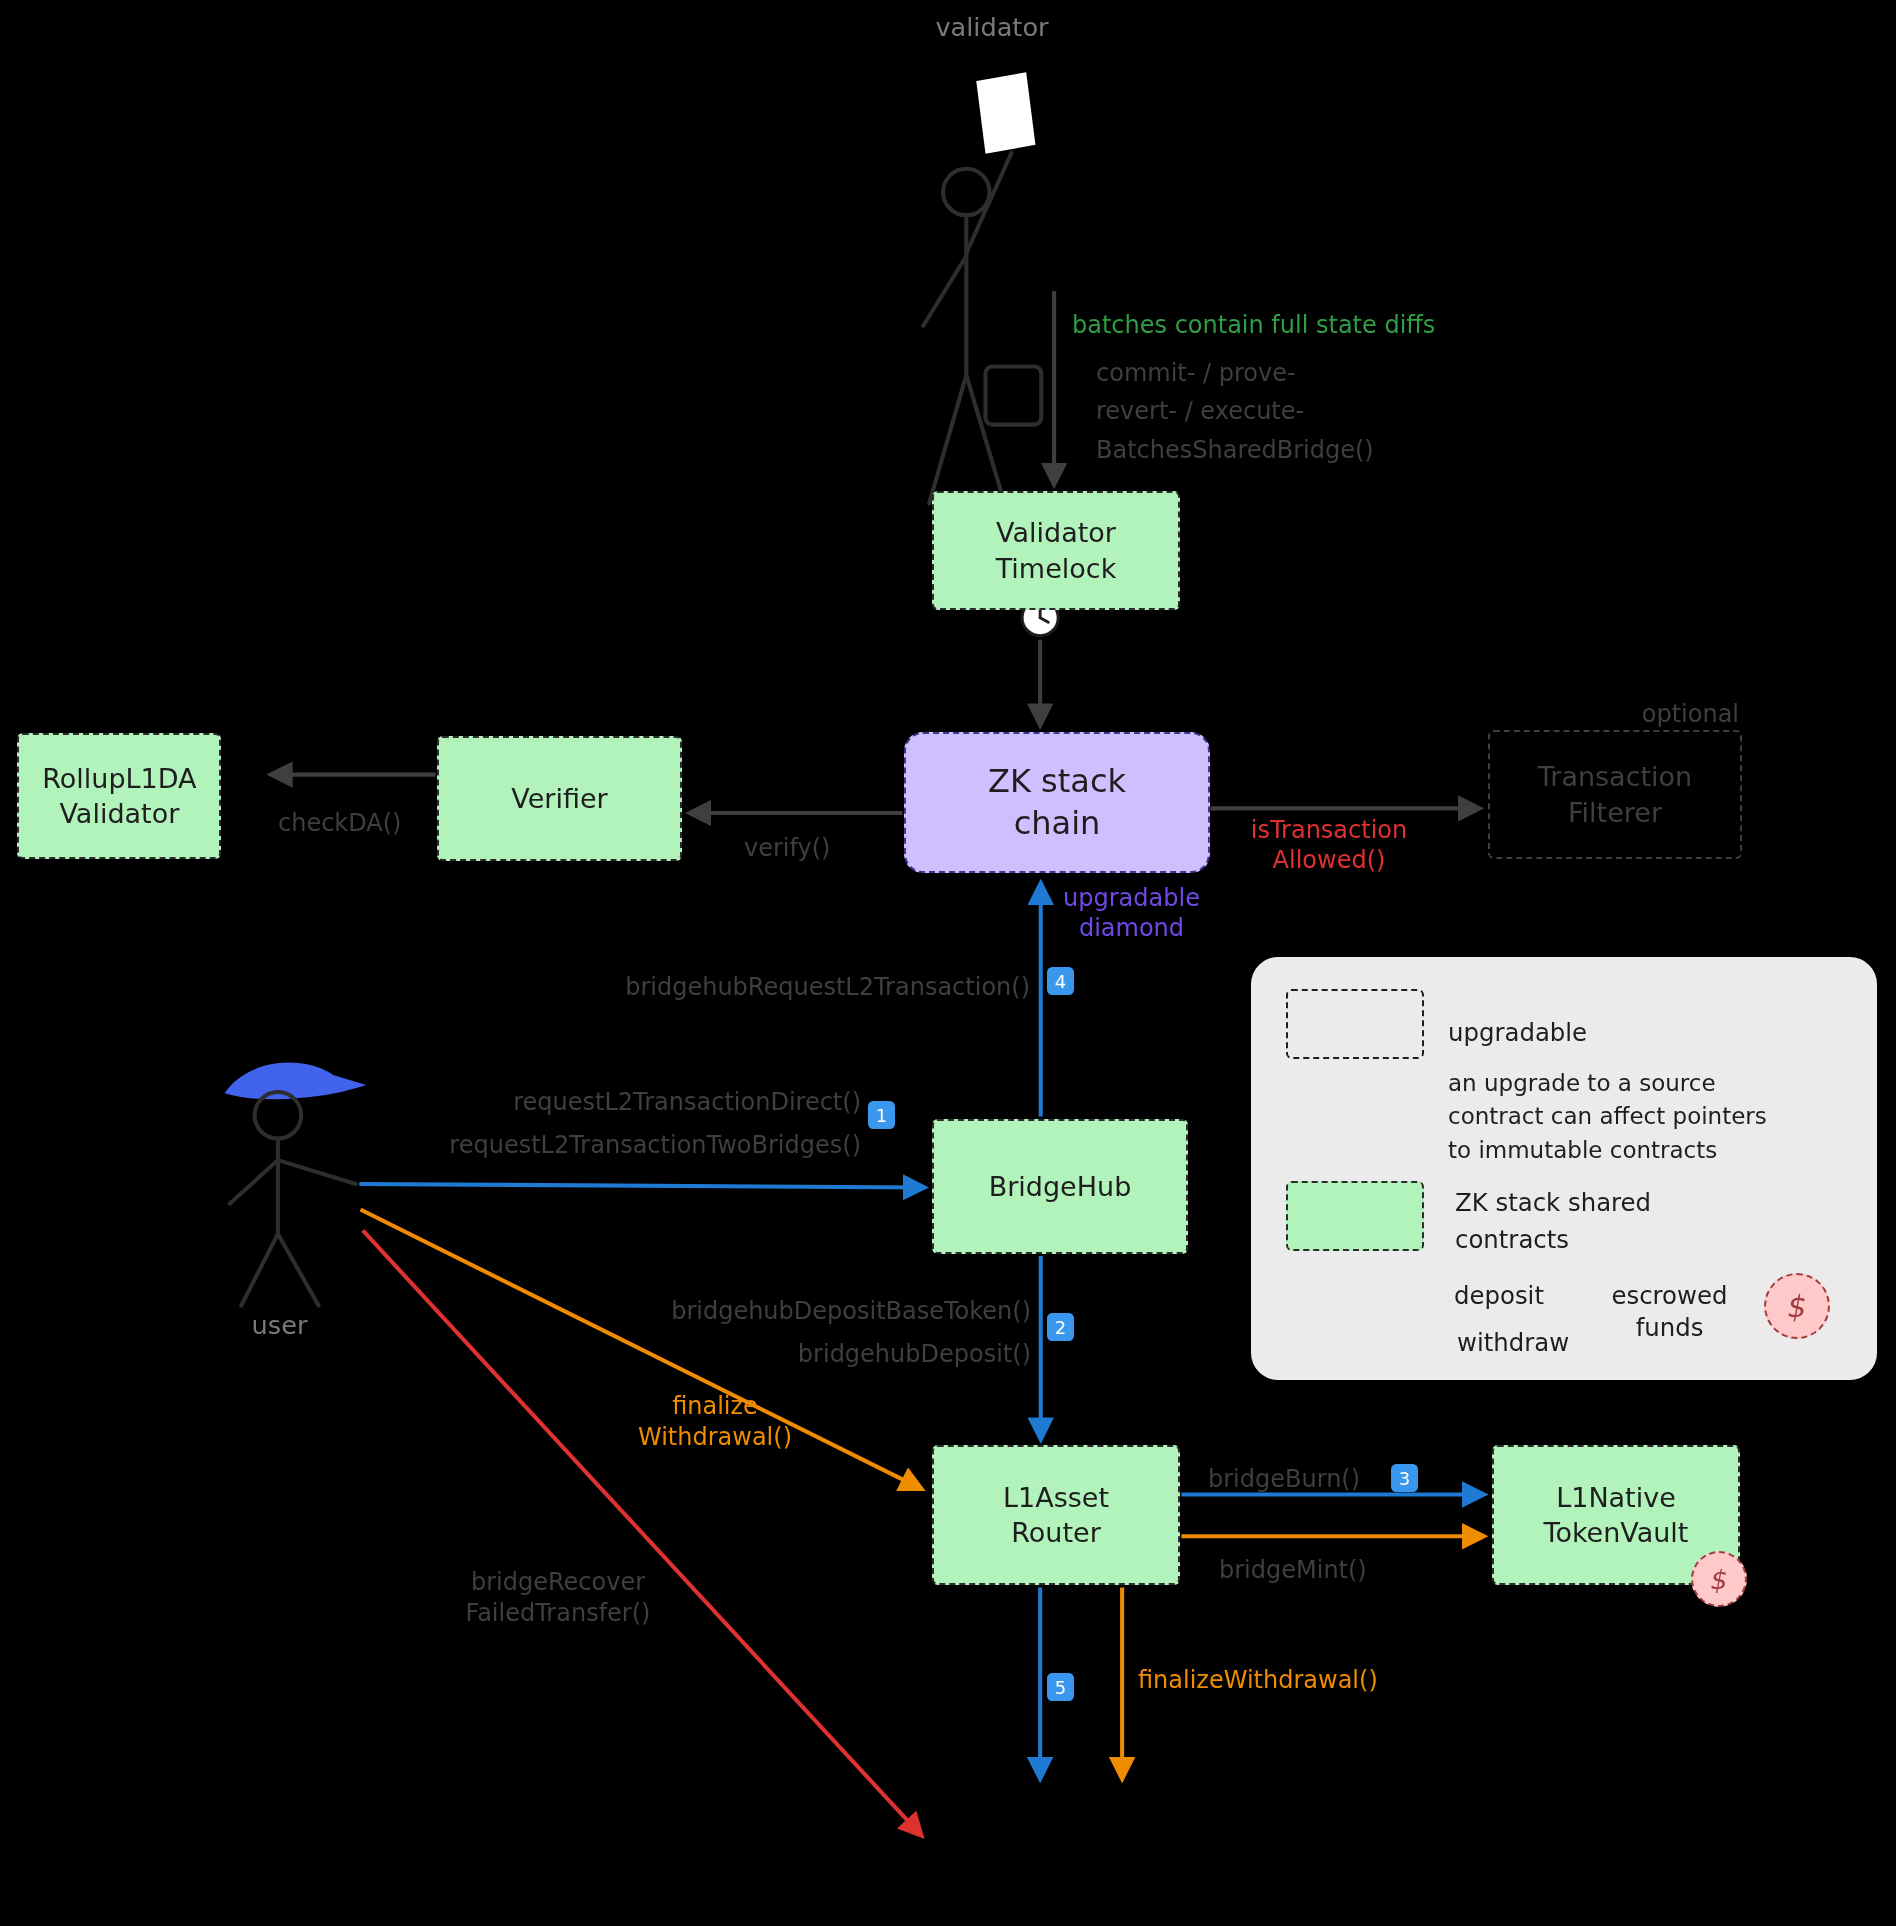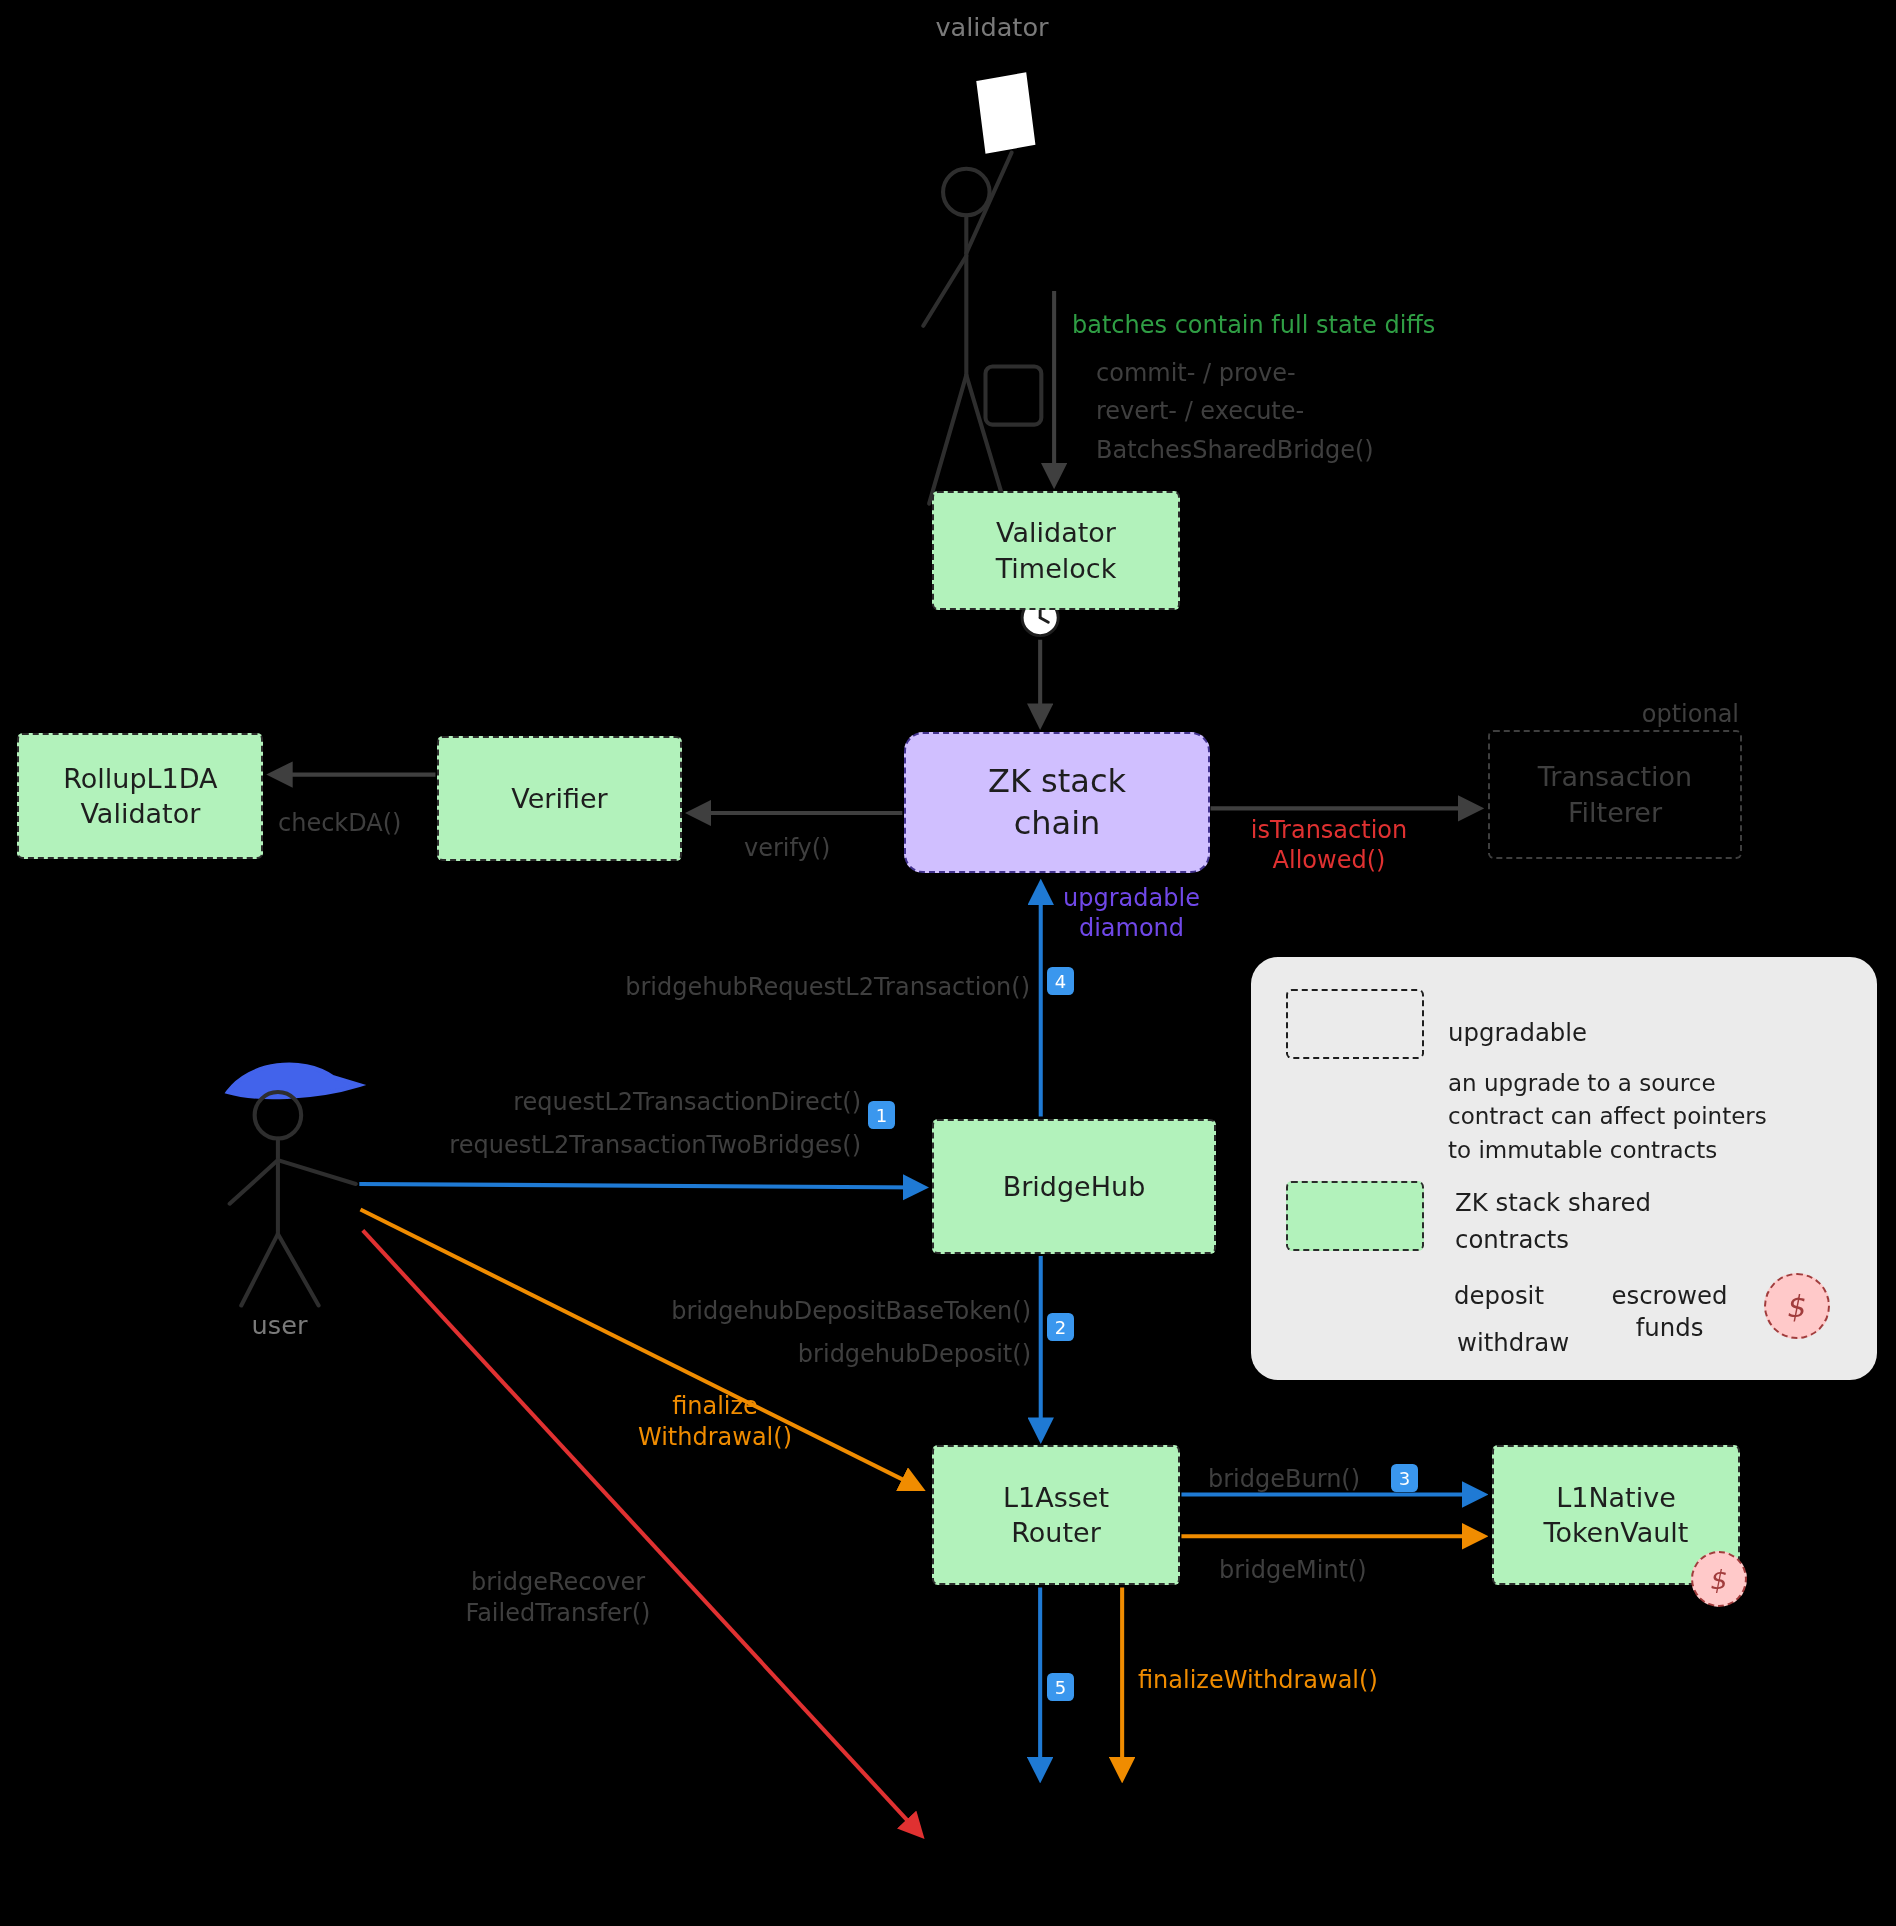--- a/index.html
+++ b/index.html
@@ -153,32 +153,32 @@
 
   <div class="node purple" style="left:904px; top:732px; width:306px; height:141px;">
     <span>ZK stack
 chain</span>
   </div>
 
   <div class="node" style="left:437px; top:736px; width:245px; height:125px;">
     <span>Verifier</span>
   </div>
 
-  <div class="node" style="left:17.4px; top:733px; width:246px; height:126px;">
+  <div class="node" style="left:17.4px; top:733px; width:204px; height:126px;">
     <span>RollupL1DA
 Validator</span>
   </div>
 
   <div class="lbl ta-r" style="left:1611px; top:696px; width:128px;">optional</div>
   <div class="node ghost" style="left:1488px; top:730px; width:254px; height:129px;">
     <span>Transaction
 Filterer</span>
   </div>
 
-  <div class="node" style="left:932px; top:1119px; width:284px; height:135px;">
+  <div class="node" style="left:932px; top:1119px; width:256px; height:135px;">
     <span>BridgeHub</span>
   </div>
 
   <div class="node" style="left:932px; top:1445px; width:248px; height:140px;">
     <span>L1Asset
 Router</span>
   </div>
 
   <div class="node" style="left:1492px; top:1445px; width:248px; height:140px;">
     <span>L1Native

